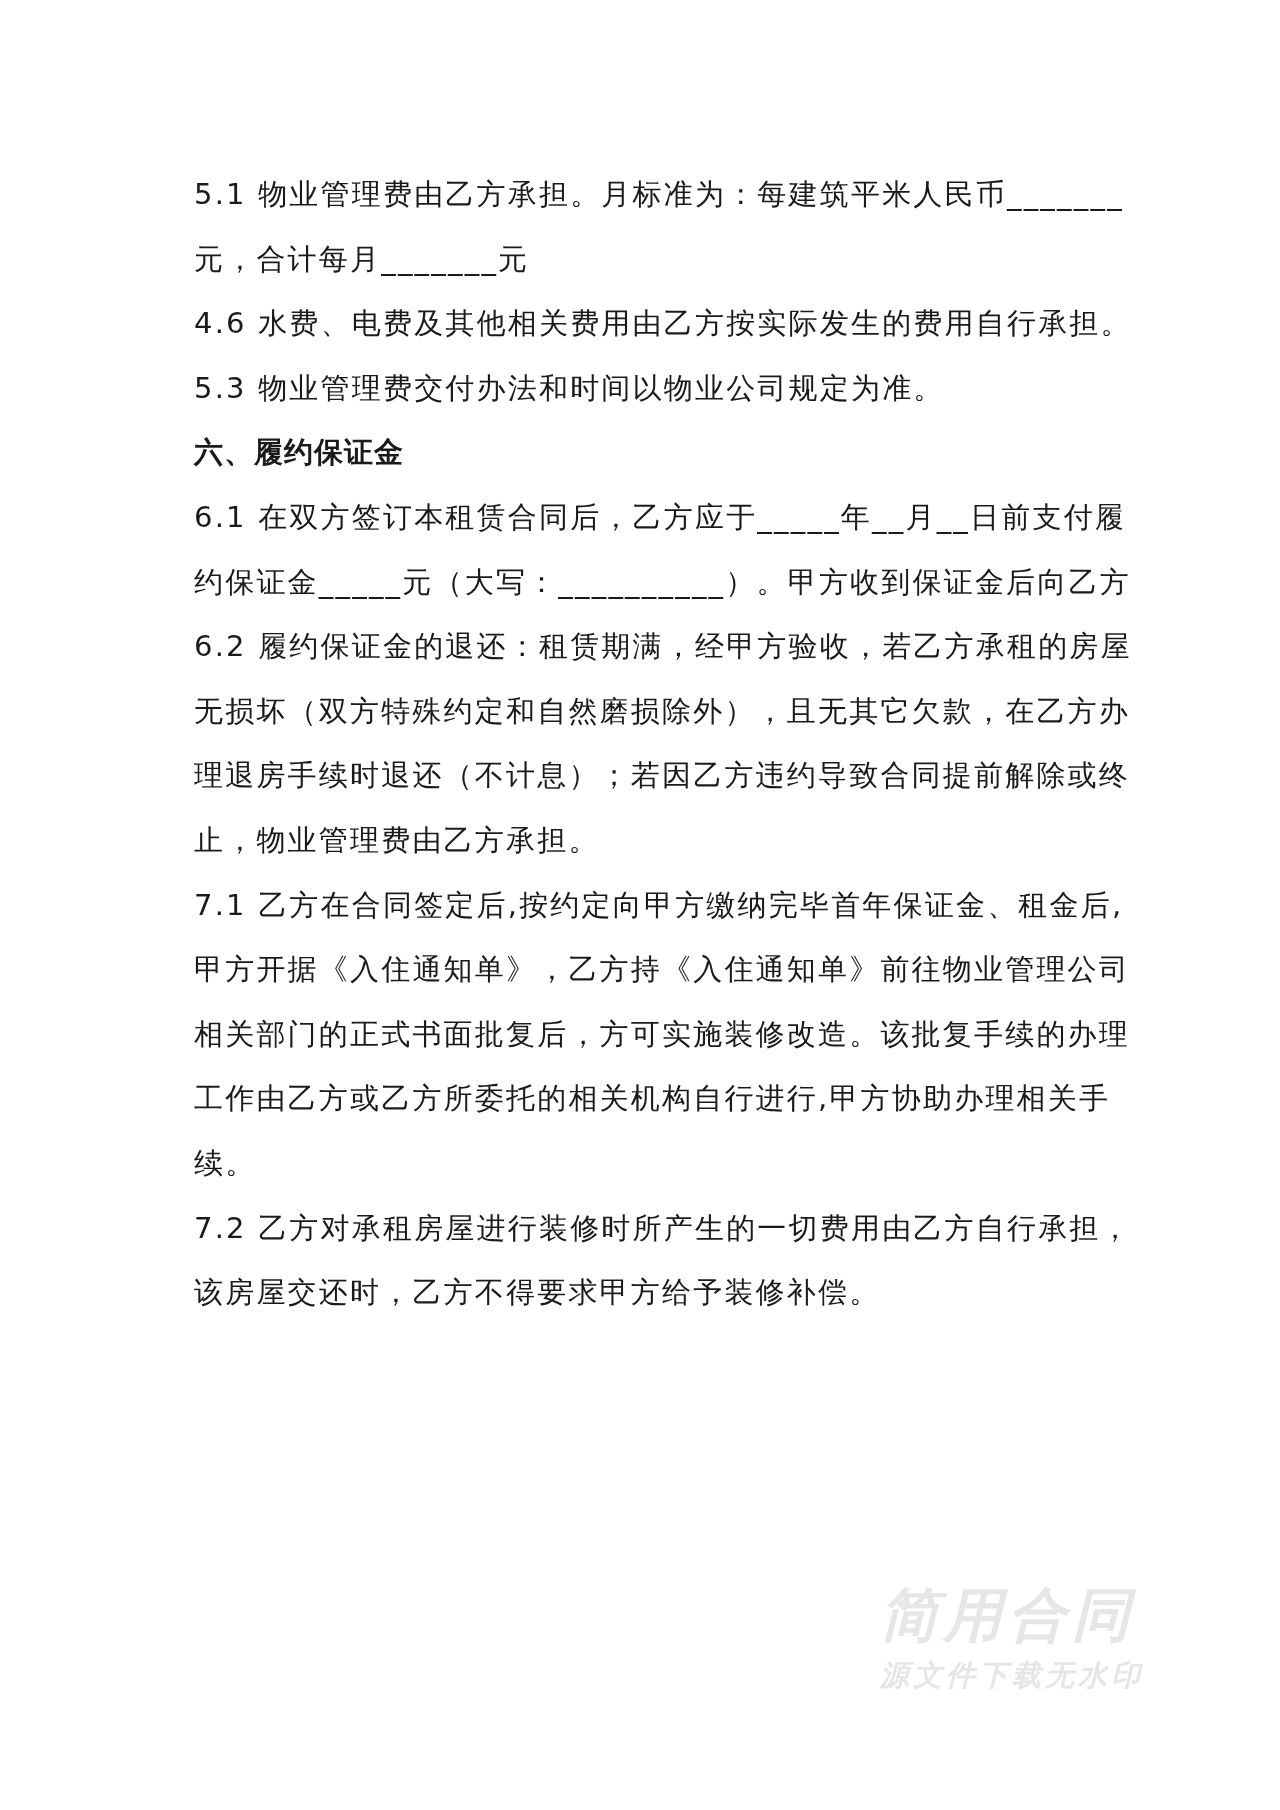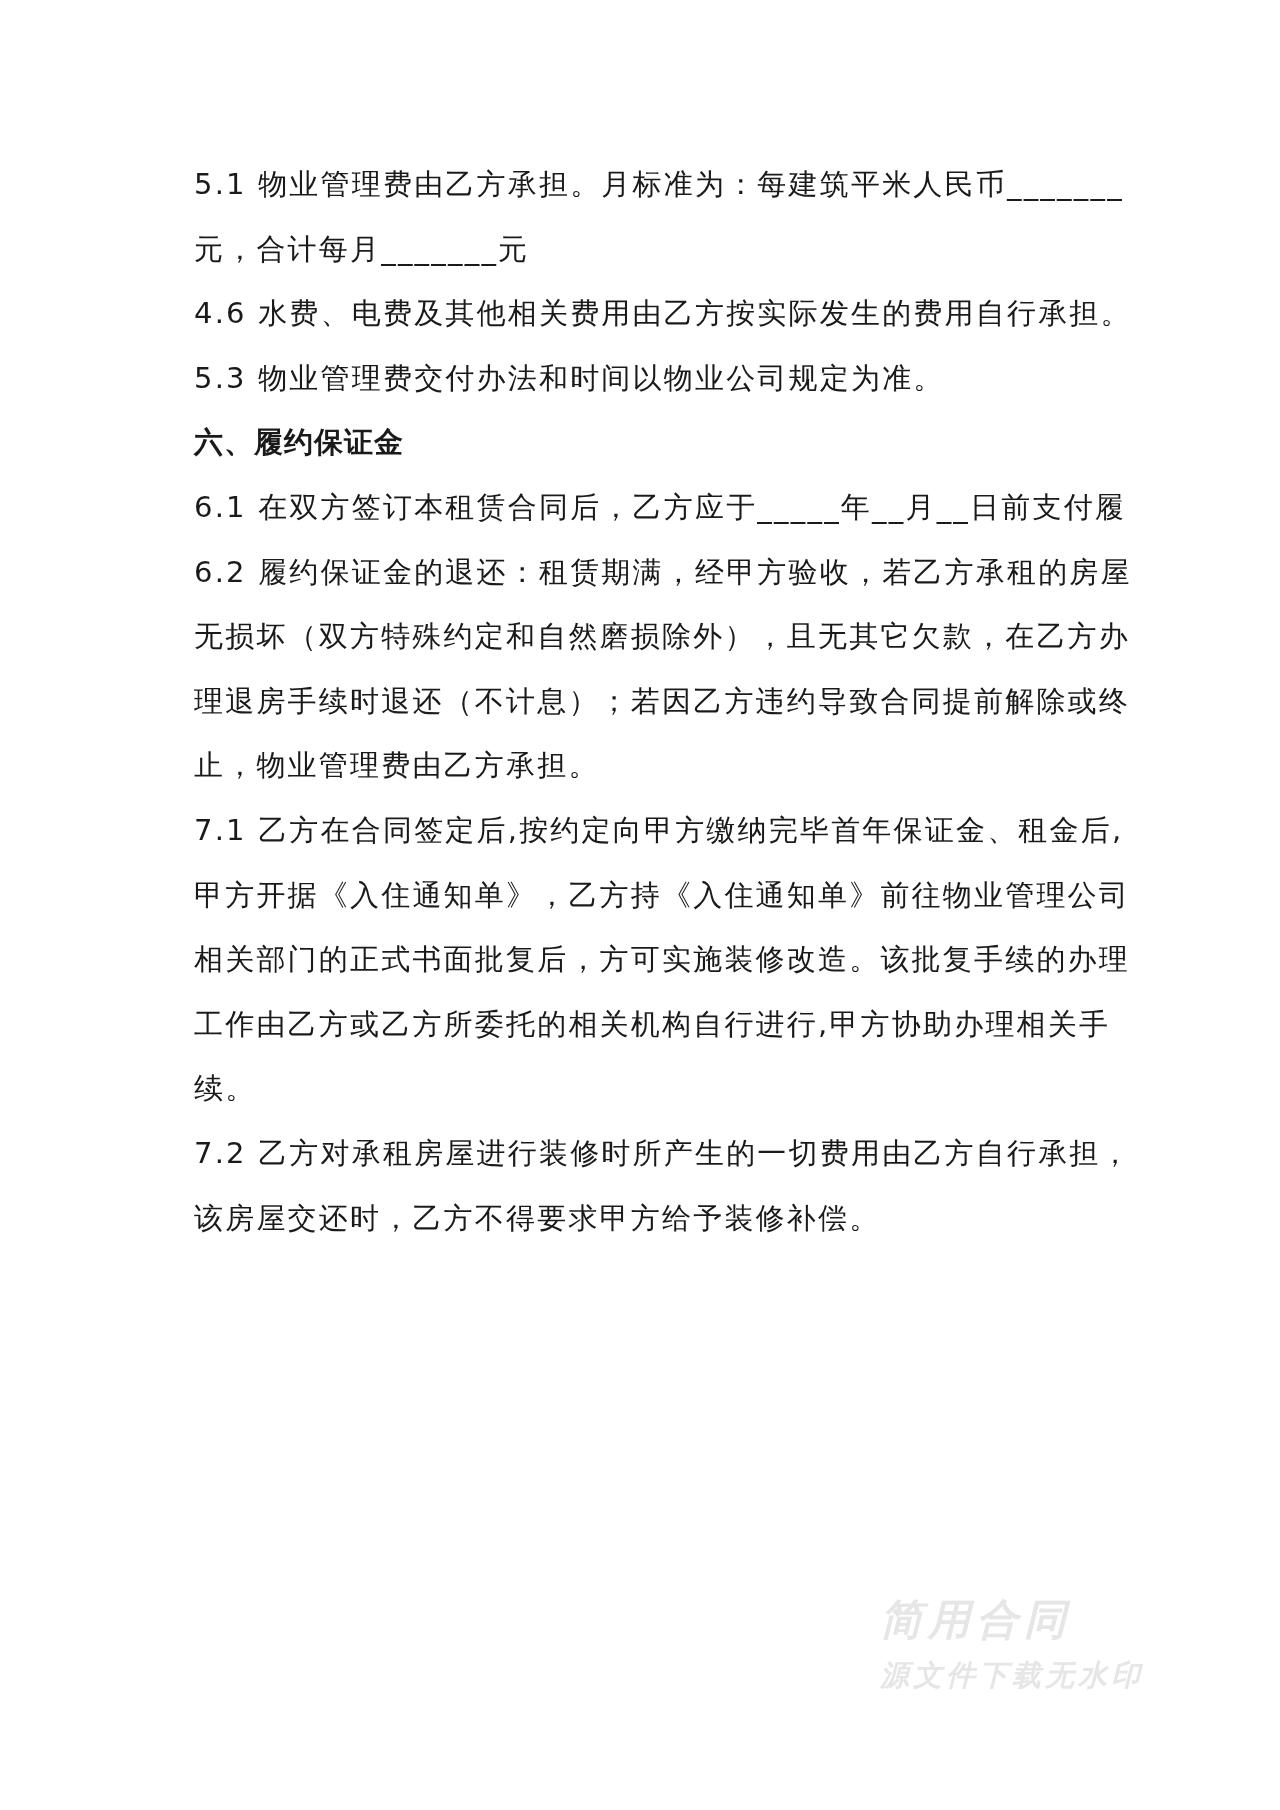--- a/index.html
+++ b/index.html
@@ -1,42 +1,43 @@
 <!DOCTYPE html>
 <html><head>
 <meta charset="utf-8">
 <style>
   html, body { margin: 0; padding: 0; background: #ffffff; }
   body { width: 1280px; height: 1810px; position: relative; overflow: hidden; }
   .page { position: absolute; left: 0; top: 0; width: 1280px; height: 1810px; background: #ffffff; }
   .content {
-    position: absolute; left: 194px; top: 158px; width: 900px;
+    position: absolute; left: 194px; top: 168px; width: 900px;
     font-family: "DejaVu Sans", "Liberation Sans", sans-serif;
     font-size: 29px; color: #1a1a1a; letter-spacing: 2.2px;
   }
   .line { height: 64.6px; line-height: 52px; white-space: nowrap; }
   .heading { font-weight: bold; letter-spacing: 1px; }
   .watermark {
     position: absolute; left: 880px; top: 1585px; width: 330px;
     font-family: "DejaVu Sans", sans-serif; color: #e6e6e6; font-style: italic; font-weight: bold;
   }
-  .wm-title { font-size: 42px; letter-spacing: 6px; line-height: 70px; }
+  .wm-title { font-size: 58px; letter-spacing: 6px; line-height: 70px; font-family: Liberation Mono, monospace; }
   .wm-sub { font-size: 29px; letter-spacing: 4px; line-height: 40px; }
 </style>
 </head>
 <body>
 
 <div class="page">
   <div class="content">
     <div class="line">5.1 物业管理费由乙方承担。月标准为：每建筑平米人民币_______</div>
     <div class="line">元，合计每月_______元</div>
     <div class="line">4.6 水费、电费及其他相关费用由乙方按实际发生的费用自行承担。</div>
     <div class="line">5.3 物业管理费交付办法和时间以物业公司规定为准。</div>
     <div class="line heading">六、履约保证金</div>
     <div class="line">6.1 在双方签订本租赁合同后，乙方应于_____年__月__日前支付履</div>
+    <div class="line">约保证金_____元（大写：__________）。甲方收到保证金后向乙方</div>
     <div class="line">6.2 履约保证金的退还：租赁期满，经甲方验收，若乙方承租的房屋</div>
     <div class="line">无损坏（双方特殊约定和自然磨损除外），且无其它欠款，在乙方办</div>
     <div class="line">理退房手续时退还（不计息）；若因乙方违约导致合同提前解除或终</div>
     <div class="line">止，物业管理费由乙方承担。</div>
     <div class="line">7.1 乙方在合同签定后,按约定向甲方缴纳完毕首年保证金、租金后,</div>
     <div class="line">甲方开据《入住通知单》，乙方持《入住通知单》前往物业管理公司</div>
     <div class="line">相关部门的正式书面批复后，方可实施装修改造。该批复手续的办理</div>
     <div class="line">工作由乙方或乙方所委托的相关机构自行进行,甲方协助办理相关手</div>
     <div class="line">续。</div>
     <div class="line">7.2 乙方对承租房屋进行装修时所产生的一切费用由乙方自行承担，</div>

